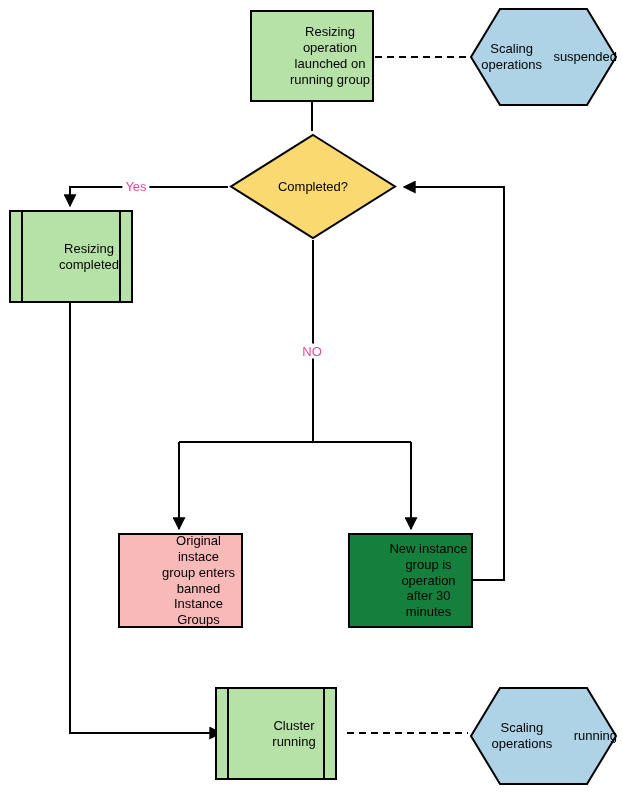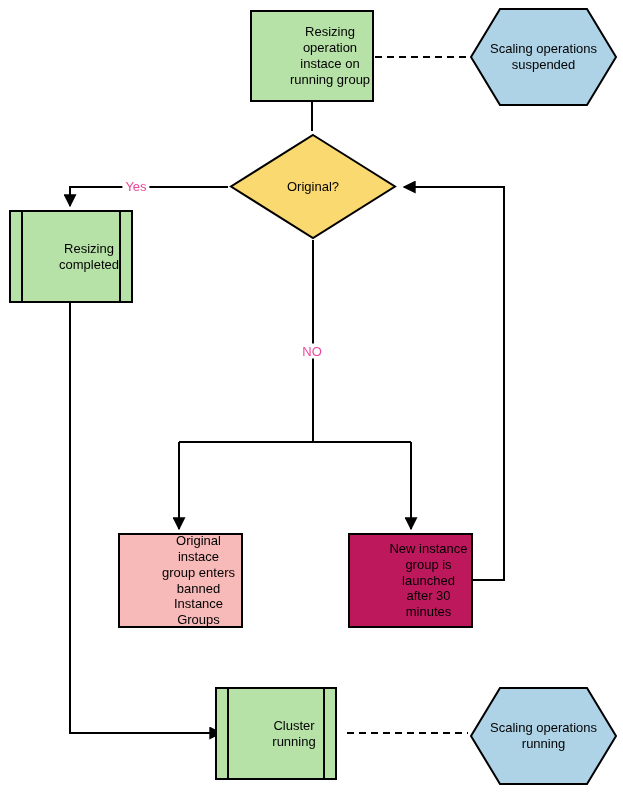--- a/index.html
+++ b/index.html
@@ -22,21 +22,21 @@
     text-align: center;
     font-size: 13px;
     line-height: 1.22;
     color: #000;
   }
   .rect-node { border: 2px solid #000; padding-left: 36px; }
   .shape-node { border: none; }
   .shape-node > svg { position: absolute; left: 0; top: 0; overflow: visible; }
   .shape-label {
     position: absolute; left: 0; top: 0; right: 0; bottom: 0;
-    display: flex; flex-direction: column;
+    display: flex; flex-direction: row;
     align-items: center; justify-content: center;
     text-align: center;
   }
   .pp-bar {
     position: absolute;
     top: 0; bottom: 0;
     width: 2px;
     background: #000;
   }
   .pp-bar.left  { left: 10px; }
@@ -79,62 +79,62 @@
 
     <path d="M473 580 L504 580 L504 187 L404 187" fill="none" stroke-width="2" marker-end="url(#arrow)" stroke="#000000"></path>
 
     <path d="M70 303 L70 733 L221 733" fill="none" stroke-width="2" marker-end="url(#arrow)" stroke="#000000"></path>
 
     <path d="M347 733 L468 733" fill="none" stroke-width="2" stroke-dasharray="7 5" stroke="#000000"></path>
   </svg>
 
   <div class="node rect-node" style="left: 250px; top: 10px; width: 124px; height: 92px; background: rgb(183, 226, 167);">
       <div>Resizing operation</div>
-      <div>instace on</div>
+      <div>launched on</div>
       <div>running group</div>
     </div>
 
   <div class="node shape-node" style="left:470px; top:8px; width:147px; height:98px;">
     <svg width="147" height="98">
       <polygon points="30,1 117,1 146,49 117,97 30,97 1,49" stroke-width="2" stroke="#000" fill="#aed3e7"></polygon>
     </svg>
     <div class="shape-label">
         <div>Scaling operations</div>
         <div>suspended</div>
       </div>
   </div>
 
   <div class="node shape-node" style="left:228px; top:133px; width:170px; height:107px;">
     <svg width="170" height="107">
       <polygon points="85,2 167,53.5 85,105 3,53.5" stroke-width="2" stroke="#000" fill="#fad970"></polygon>
     </svg>
     <div class="shape-label">
-        <div>Original?</div>
+        <div>Completed?</div>
       </div>
   </div>
 
   <div class="node rect-node" style="left: 118px; top: 533px; width: 125px; height: 95px; background: rgb(248, 185, 185);">
       <div>Original instace</div>
       <div>group enters</div>
       <div>banned Instance</div>
       <div>Groups</div>
     </div>
 
   <div class="node rect-node" style="left: 9px; top: 210px; width: 124px; height: 93px; background: rgb(183, 226, 167);">
     <span class="pp-bar left"></span>
     <span class="pp-bar right"></span>
     <div>
         <div>Resizing</div>
         <div>completed</div>
       </div>
   </div>
 
-  <div class="node rect-node" style="left: 348px; top: 533px; width: 125px; height: 95px; background: #be185d;">
+  <div class="node rect-node" style="left: 348px; top: 533px; width: 125px; height: 95px; background: #15803d;">
       <div>New instance</div>
-      <div>group is launched</div>
+      <div>group is operation</div>
       <div>after 30 minutes</div>
     </div>
 
   <div class="node rect-node" style="left: 215px; top: 687px; width: 122px; height: 93px; background: rgb(183, 226, 167);">
     <span class="pp-bar left"></span>
     <span class="pp-bar right"></span>
     <div>
         <div>Cluster</div>
         <div>running</div>
       </div>

